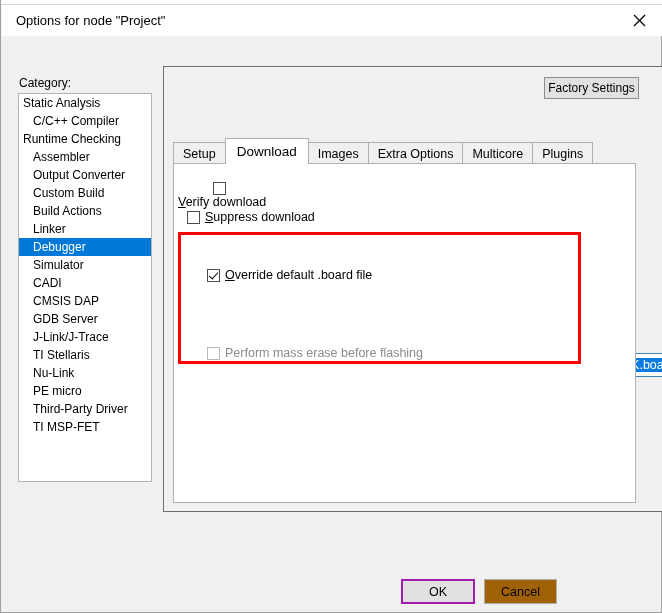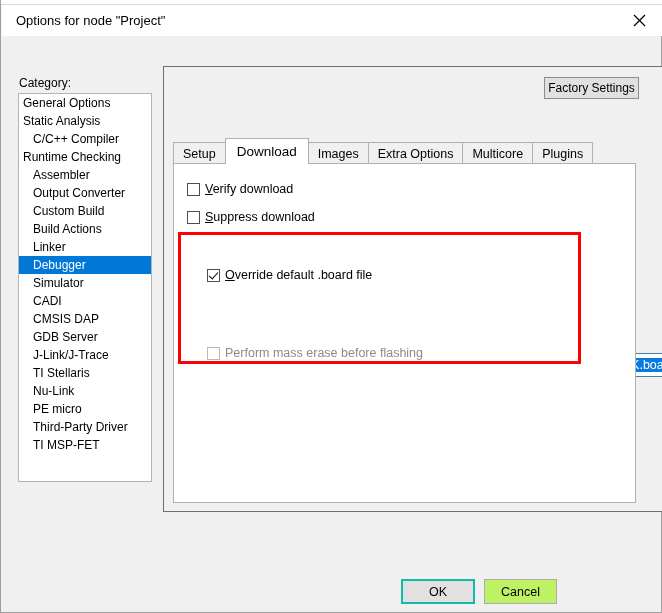--- a/index.html
+++ b/index.html
@@ -230,31 +230,31 @@
     z-index: 5;
     pointer-events: none;
   }
 
   
   #ok-btn {
     position: absolute;
     left: 400px; top: 579px;
     width: 74px; height: 25px;
     background: #e1e1e1;
-    border: 2px solid #14b8a6;
+    border: 2px solid #a21caf;
     box-sizing: border-box;
     display: flex; align-items: center; justify-content: center;
     font-size: 12.5px;
     color: #000;
   }
   #cancel-btn {
     position: absolute;
     left: 483px; top: 579px;
     width: 73px; height: 25px;
-    background: #bef264;
+    background: #a16207;
     border: 1px solid #adadad;
     box-sizing: border-box;
     display: flex; align-items: center; justify-content: center;
     font-size: 12.5px;
     color: #000;
   }
 </style>
 </head>
 <body>
 
@@ -267,21 +267,20 @@
     <div id="close-btn">
       <svg width="13" height="13" viewBox="0 0 13 13" aria-hidden="true">
         <line x1="1" y1="1" x2="12" y2="12" stroke="#000" stroke-width="1.3"></line>
         <line x1="12" y1="1" x2="1" y2="12" stroke="#000" stroke-width="1.3"></line>
       </svg>
     </div>
   </div>
 
   <div id="category-label">Category:</div>
   <div id="category-list">
-      <div class="cat-item">General Options</div>
       <div class="cat-item">Static Analysis</div>
       <div class="cat-item indent">C/C++ Compiler</div>
       <div class="cat-item">Runtime Checking</div>
       <div class="cat-item indent">Assembler</div>
       <div class="cat-item indent">Output Converter</div>
       <div class="cat-item indent">Custom Build</div>
       <div class="cat-item indent">Build Actions</div>
       <div class="cat-item indent">Linker</div>
       <div class="cat-item indent selected">Debugger</div>
       <div class="cat-item indent">Simulator</div>
@@ -304,21 +303,21 @@
         <div class="tab">Setup</div>
         <div class="tab active">Download</div>
         <div class="tab">Images</div>
         <div class="tab">Extra Options</div>
         <div class="tab">Multicore</div>
         <div class="tab">Plugins</div>
       </div>
 
     <div id="tabpanel">
 
-      <div class="cbrow" style="left:13px; top:18px;">
+      <div class="cbrow" style="left:4px; top:18px;flex-direction:column;">
         <span class="cbox"></span>
         <span class="cblabel"><span class="ak">V</span><span>erify download</span></span>
       </div>
 
       <div class="cbrow" style="left:13px; top:46px;">
         <span class="cbox"></span>
         <span class="cblabel"><span class="ak">S</span><span>uppress download</span></span>
       </div>
 
 

